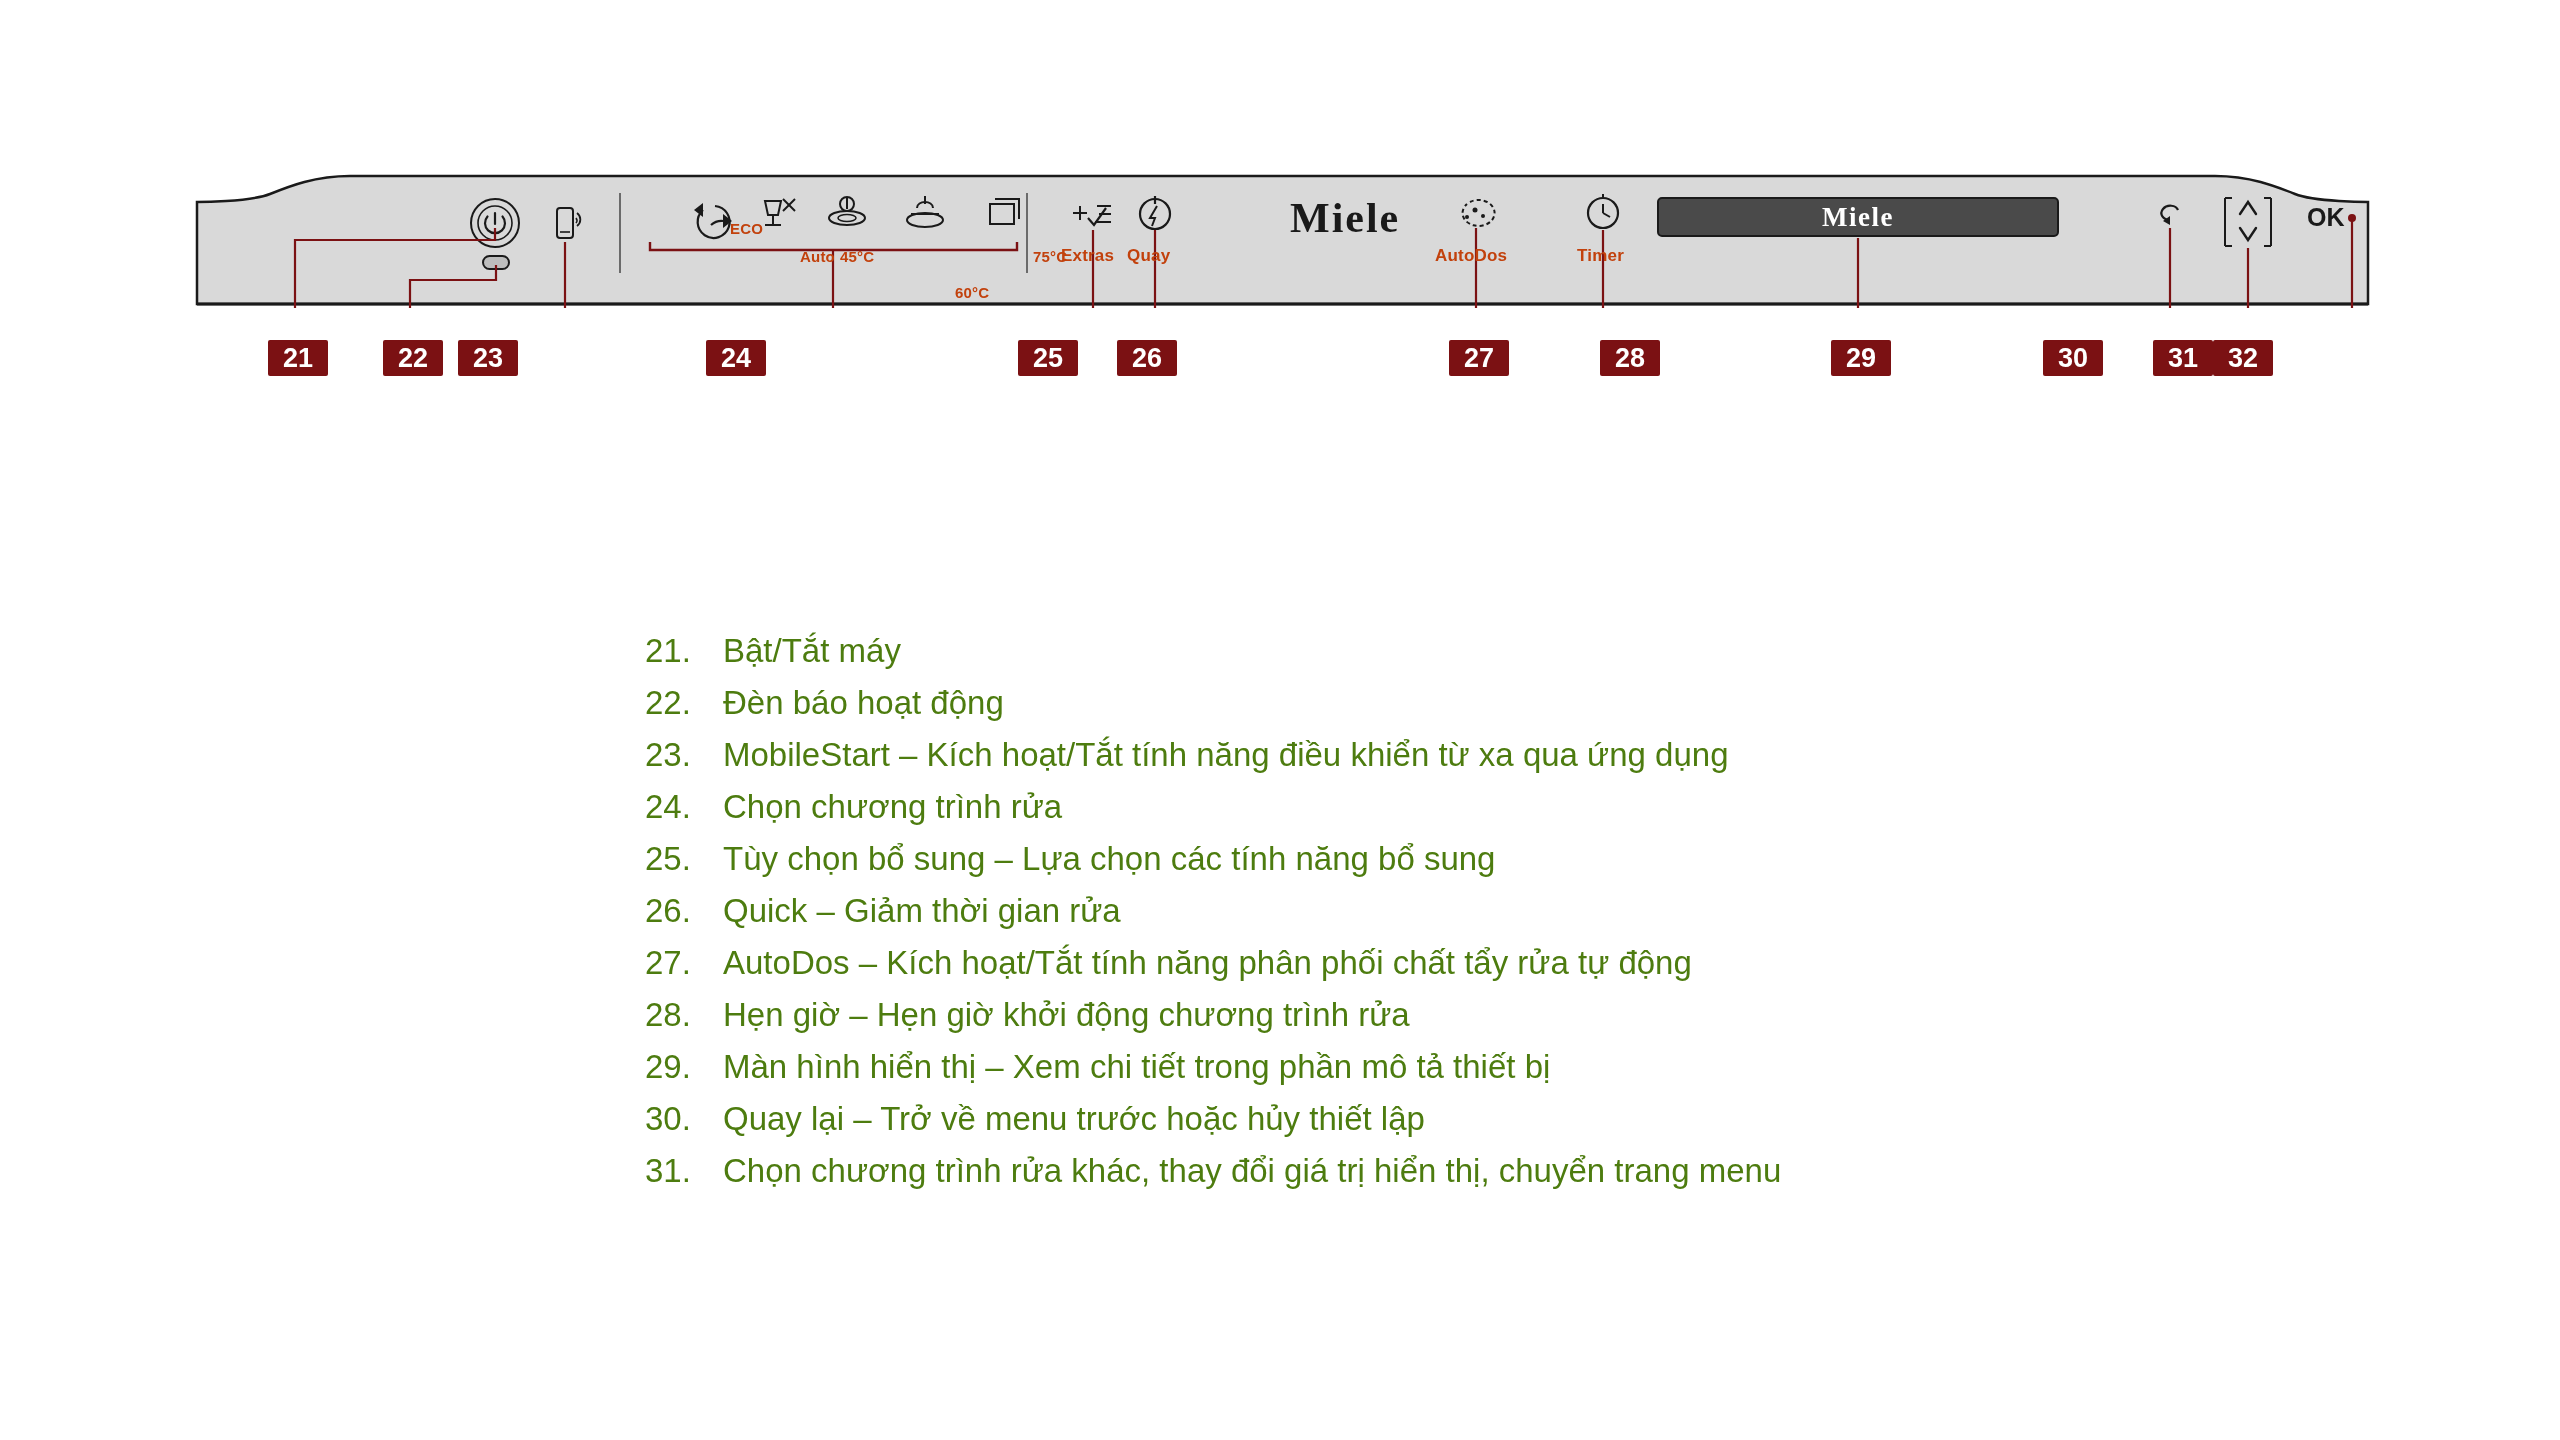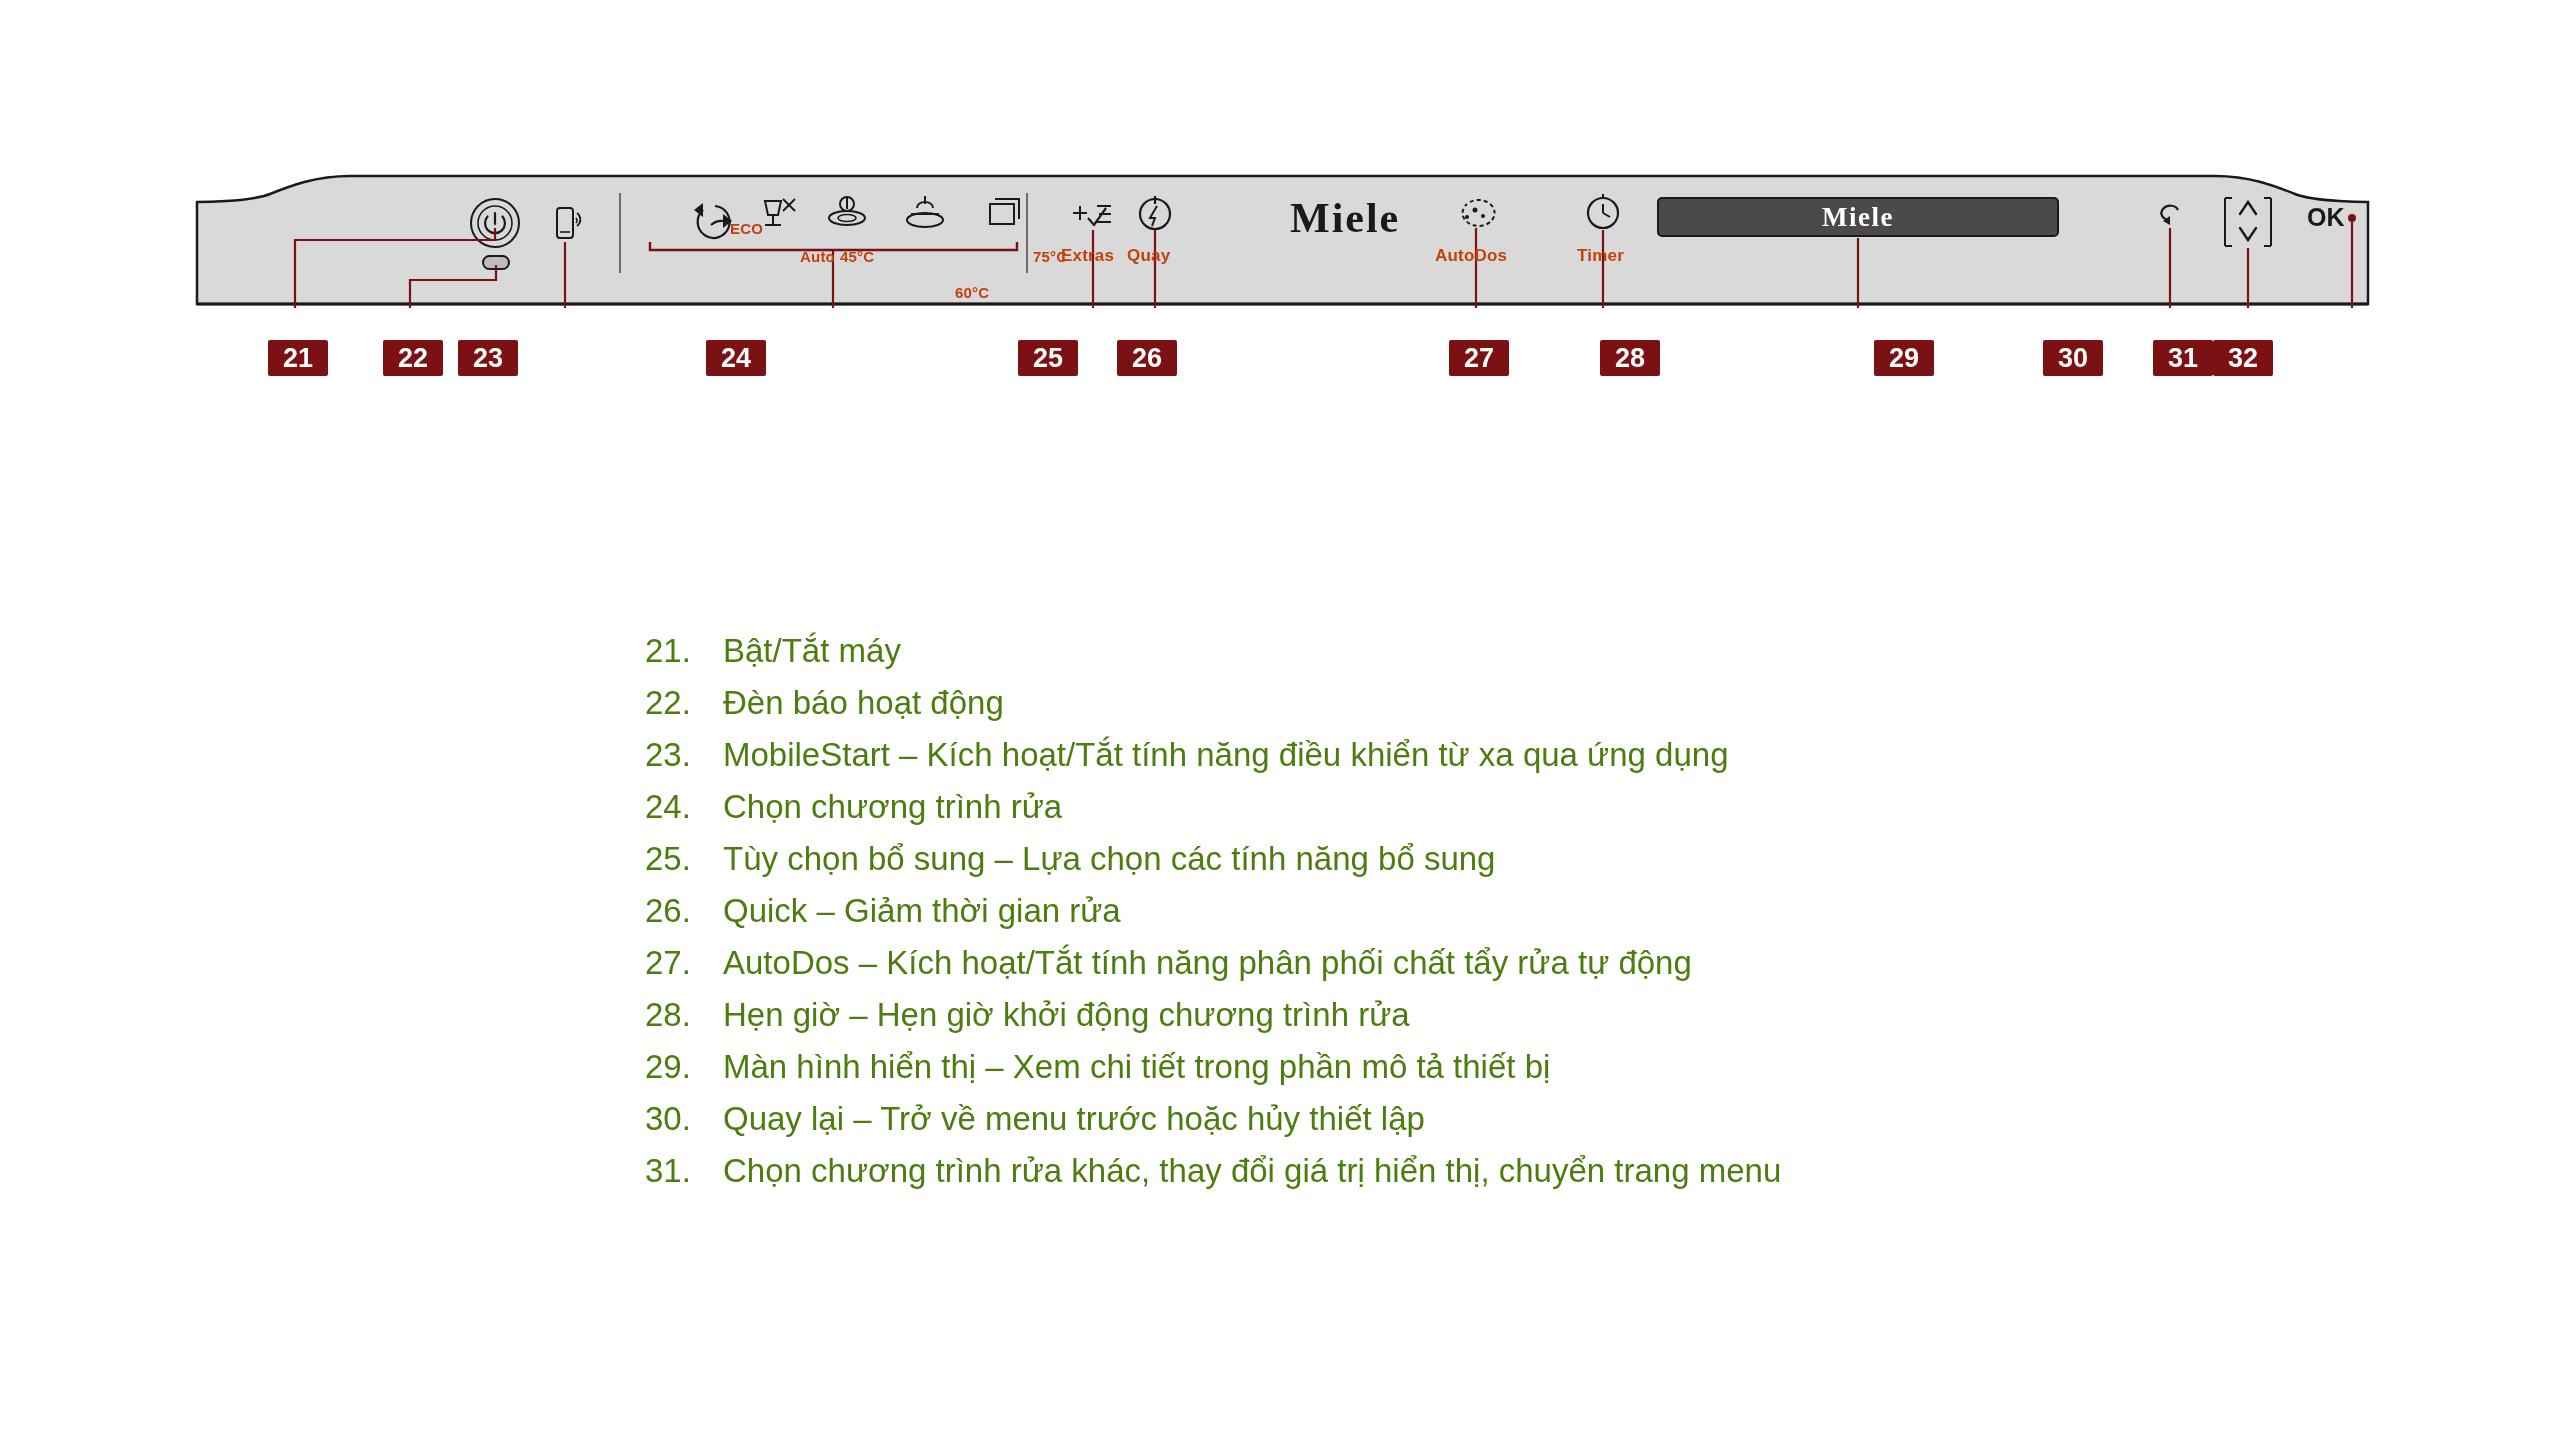--- a/index.html
+++ b/index.html
@@ -224,21 +224,21 @@
 
 <div id="callouts">
   <div class="callout" style="left:268px; top:340px;">21</div>
   <div class="callout" style="left:383px; top:340px;">22</div>
   <div class="callout" style="left:458px; top:340px;">23</div>
   <div class="callout" style="left:706px; top:340px;">24</div>
   <div class="callout" style="left:1018px; top:340px;">25</div>
   <div class="callout" style="left:1117px; top:340px;">26</div>
   <div class="callout" style="left:1449px; top:340px;">27</div>
   <div class="callout" style="left:1600px; top:340px;">28</div>
-  <div class="callout" style="left:1874px; top:340px;">29</div>
+  <div class="callout" style="left:1831px; top:340px;">29</div>
   <div class="callout" style="left:2043px; top:340px;">30</div>
   <div class="callout" style="left:2125px; top:340px;margin-left:28px;">31</div>
   <div class="callout" style="left:2213px; top:340px;">32</div>
 </div>
 
 <div id="legend">
   <div class="legend-row">
     <span class="legend-num">21.</span>
     <span class="legend-text">Bật/Tắt máy</span>
   </div>

